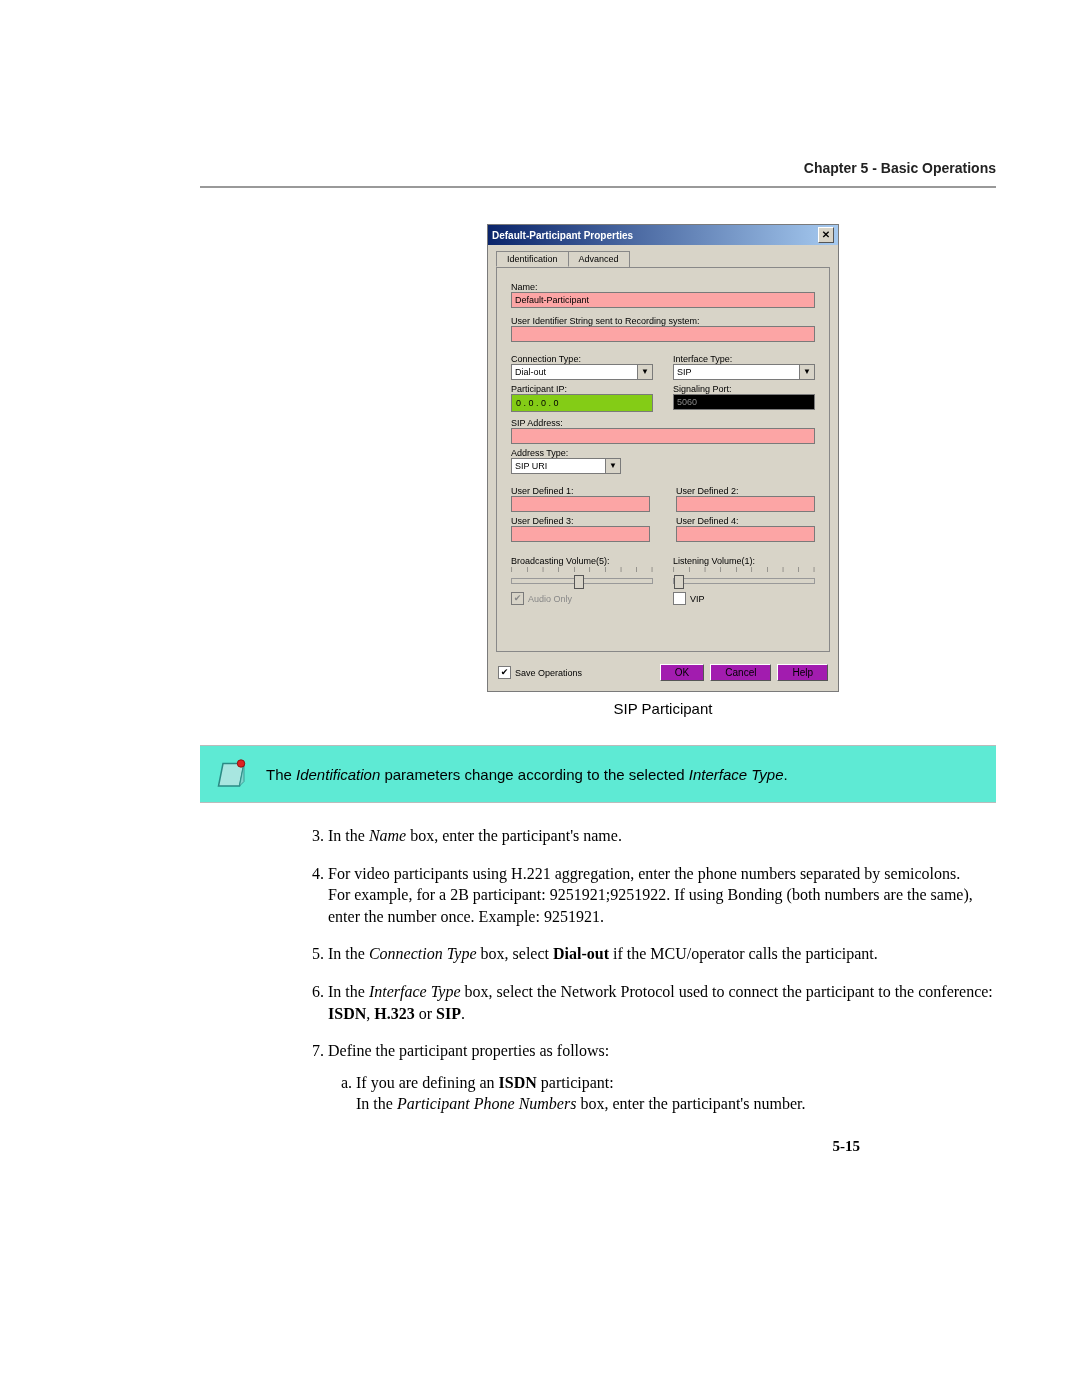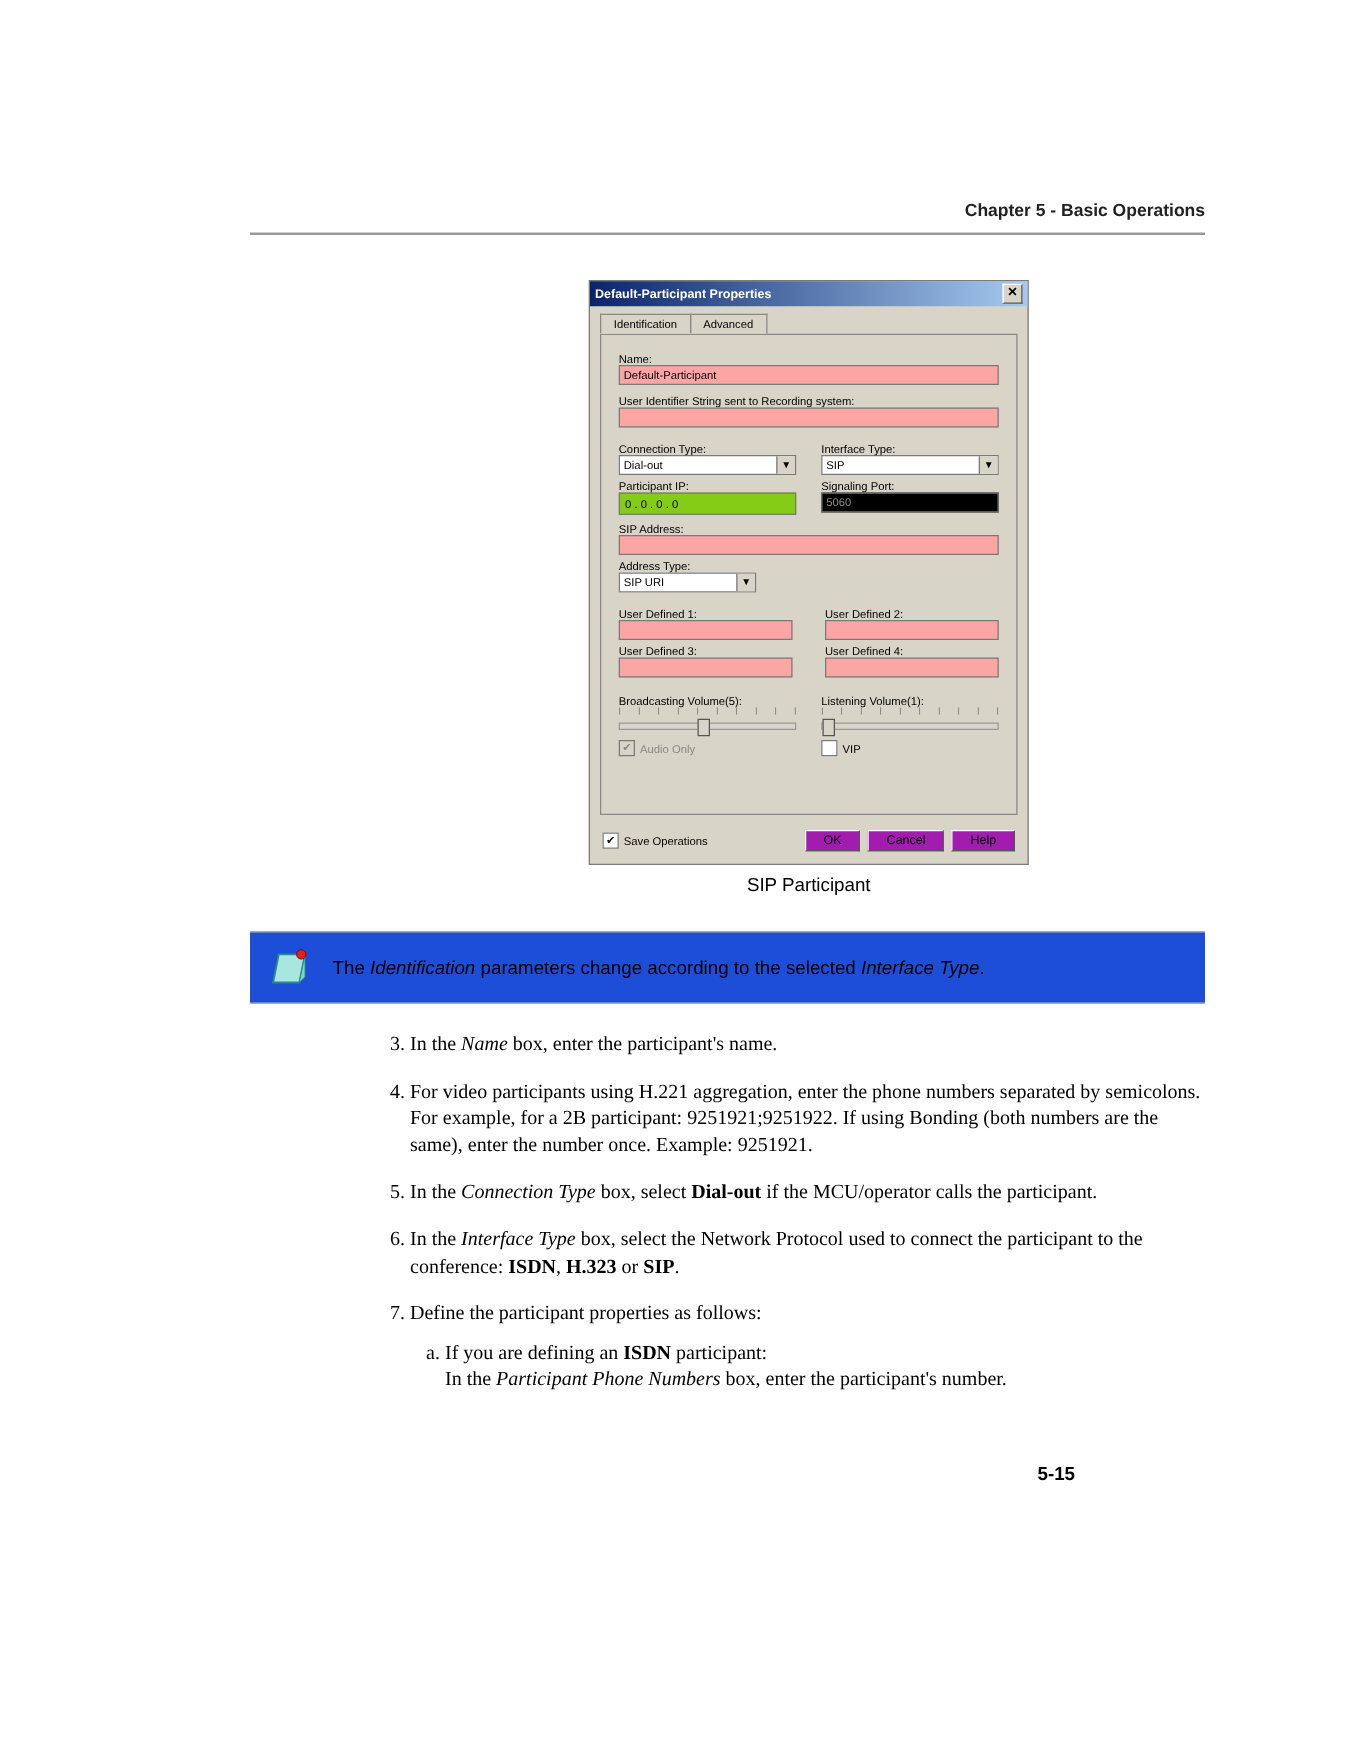--- a/index.html
+++ b/index.html
@@ -5,21 +5,21 @@
   body {
     margin: 0;
     padding: 0;
     background: #fff;
     font-family: "Times New Roman", Times, serif;
     color: #000;
     width: 1080px;
   }
   .page {
     width: 1080px;
-    padding: 160px 116px 100px 200px;
+    padding: 160px 84px 100px 200px;
     box-sizing: border-box;
     position: relative;
   }
   .header {
     text-align: right;
     font-family: Arial, Helvetica, sans-serif;
     font-size: 14px;
     font-weight: bold;
     color: #222;
     margin-bottom: 10px;
@@ -132,35 +132,35 @@
     padding:2px 14px; font-size:10px; font-family:Tahoma,Arial,sans-serif;
   }
   .caption {
     text-align:center;
     font-family: Arial, Helvetica, sans-serif;
     font-size: 15px;
     margin: 8px 0 28px 0;
   }
   .note {
     display:flex; align-items:center; gap:16px;
-    background:#1d4ed8; border-top:1px solid #bbb; border-bottom:1px solid #bbb;
+    background:#5eead4; border-top:1px solid #bbb; border-bottom:1px solid #bbb;
     padding:10px 14px; margin-bottom:22px;
     font-family: Arial, Helvetica, sans-serif; font-size:15px;
   }
   .note-icon { width:36px; height:36px; flex-shrink:0; }
   .steps { margin-left: 100px; font-size:16px; line-height:1.35; }
   .steps ol { padding-left: 28px; margin:0;}
   .steps li { margin-bottom: 16px; }
   .steps .sub { list-style-type: lower-alpha; margin-top:10px; padding-left:28px;}
   .steps .sub li { margin-bottom:10px; }
   .italic { font-style: italic; }
   .bold { font-weight: bold; }
   .pagenum {
-    position:absolute; bottom:43px; right:220px;
-    font-family: Liberation Sans, sans-serif; font-weight:bold; font-size:15px;
+    position:absolute; bottom:76px; right:220px;
+    font-family: Liberation Serif, serif; font-weight:bold; font-size:15px;
   }
   .ip-segments { display:flex; align-items:center; background:#84cc16; border:1px solid #7a7a7a; height:16px; font-size:9px; padding:0 4px; justify-content:space-between;}
   .disabled-input { background:#000000; color:#888; }
 </style>
 </head>
 <body>
 
 <div class="page">
   <div class="header">Chapter 5 - Basic Operations</div>
   <hr class="rule">

